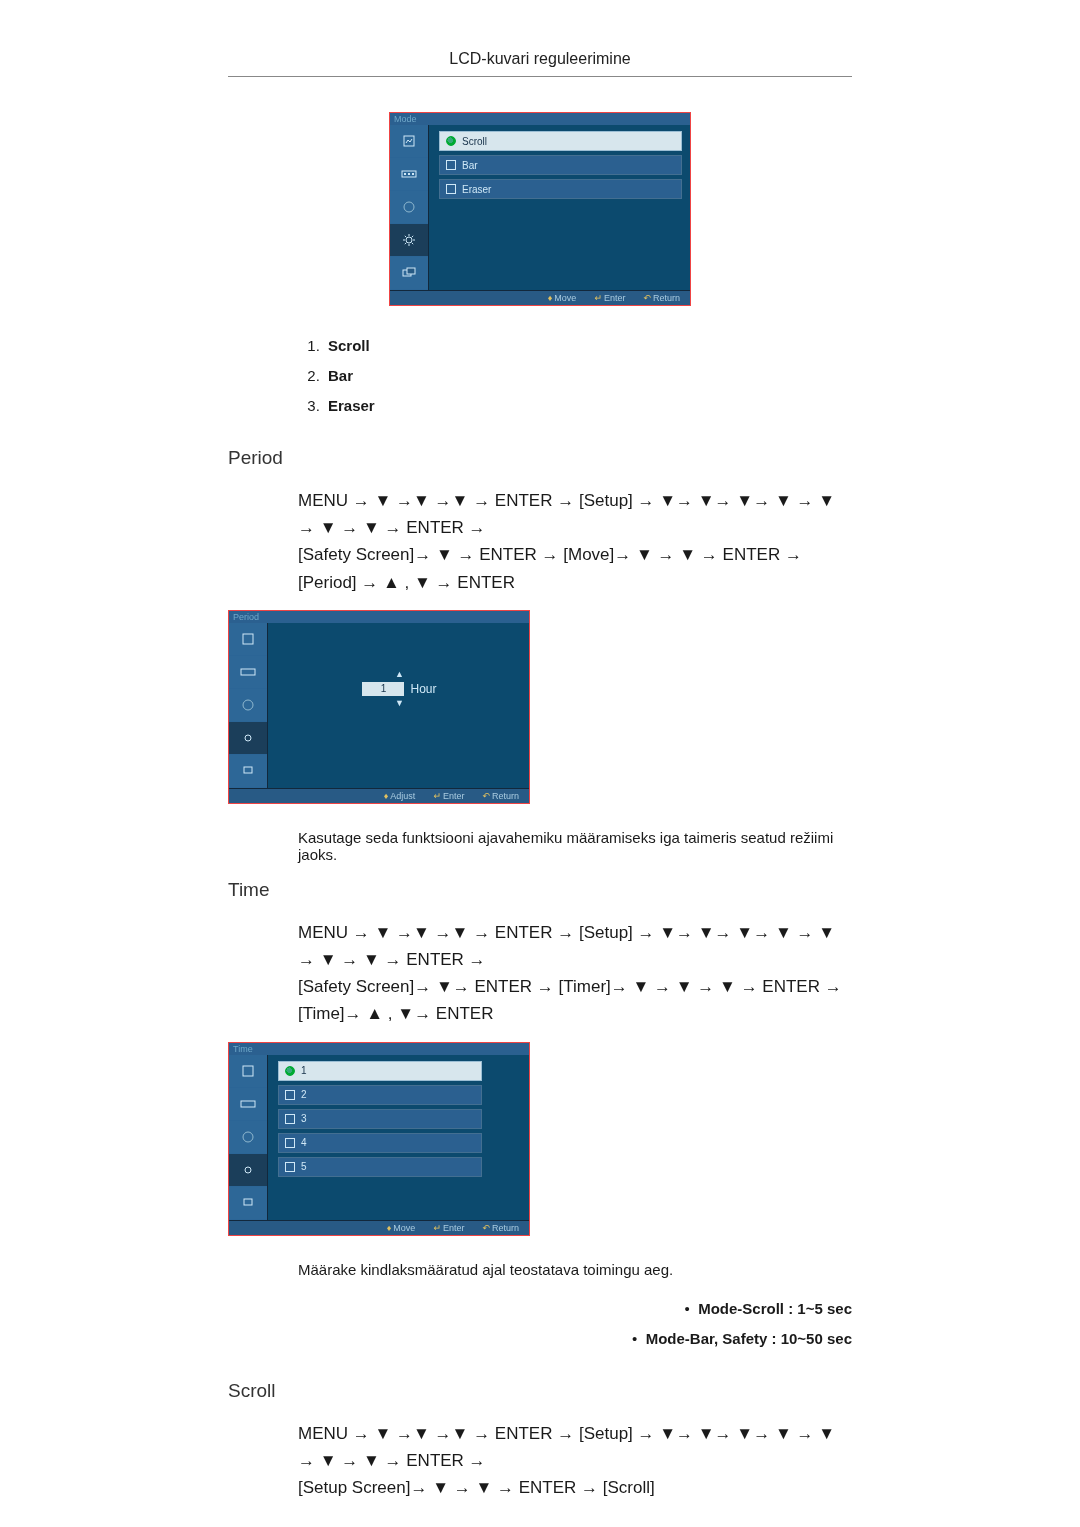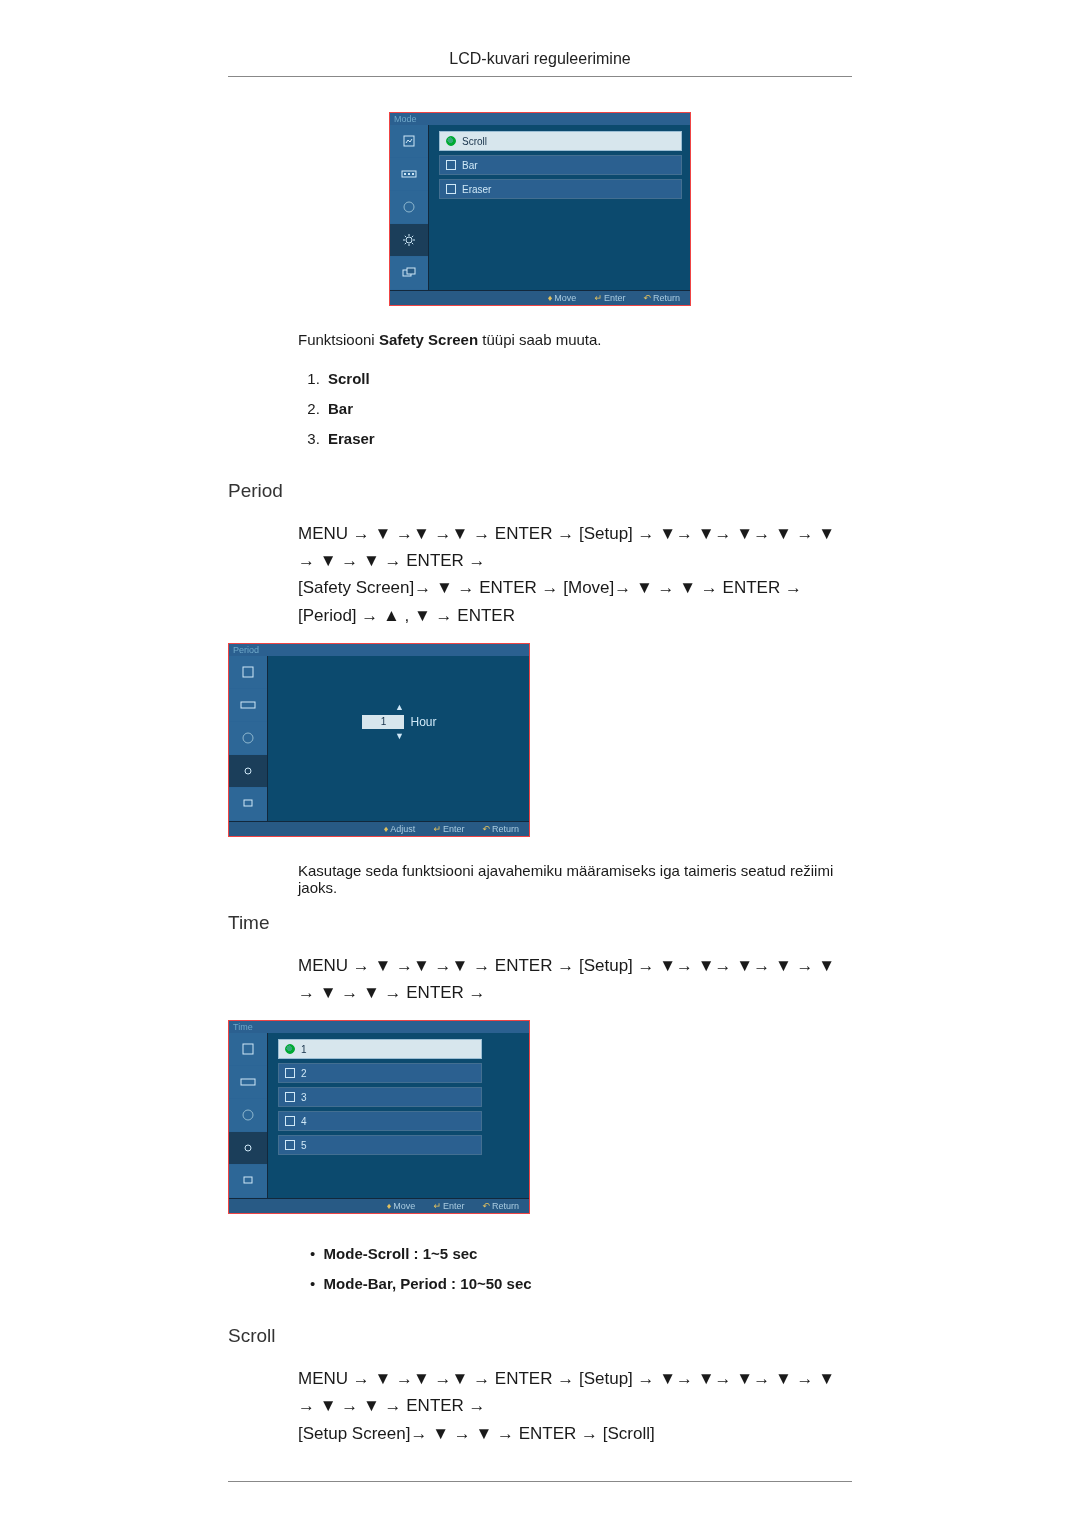--- a/index.html
+++ b/index.html
@@ -229,23 +229,20 @@
       </div>
     </div>
     <div class="osd-foot">
       <span><span class="ic">♦</span><span>Move</span></span>
       <span><span class="ic">↵</span><span>Enter</span></span>
       <span><span class="ic">↶</span><span>Return</span></span>
     </div>
   </div>
 
   <div class="content">
-    <p class="lead">
-      <span>Funktsiooni </span><span class="b">Safety Screen</span><span> tüüpi saab muuta.</span>
-    </p>
     <ol class="opts">
       <li><span class="b">Scroll</span></li>
       <li><span class="b">Bar</span></li>
       <li><span class="b">Eraser</span></li>
     </ol>
 
     <h3 class="sec">Period</h3>
 
     <div class="path">
       <div>MENU → ▼ →▼ →▼ → ENTER → [Setup] → ▼→ ▼→ ▼→ ▼ → ▼ → ▼ → ▼ → ENTER →</div>
@@ -299,20 +296,21 @@
         <span><span class="ic">↶</span><span>Return</span></span>
       </div>
     </div>
 
     <p class="lead">Kasutage seda funktsiooni ajavahemiku määramiseks iga taimeris seatud režiimi jaoks.</p>
 
     <h3 class="sec">Time</h3>
 
     <div class="path">
       <div>MENU → ▼ →▼ →▼ → ENTER → [Setup] → ▼→ ▼→ ▼→ ▼ → ▼ → ▼ → ▼ → ENTER →</div>
+      <div>[Safety Screen]→ ▼→ ENTER → [Timer]→ ▼ → ▼ → ▼ → ENTER → [Time]→ ▲ , ▼→ ENTER</div>
     </div>
 
     <div class="osd" style="margin-left:-70px;">
       <div class="osd-title">Time</div>
       <div class="osd-body">
         <div class="osd-side">
           <div class="ico">
               <svg width="14" height="14">
                 <rect x="2" y="2" width="10" height="10" fill="none" stroke="#cfe8f7"></rect>
               </svg>
@@ -361,24 +359,25 @@
           </div>
         </div>
       </div>
       <div class="osd-foot">
         <span><span class="ic">♦</span><span>Move</span></span>
         <span><span class="ic">↵</span><span>Enter</span></span>
         <span><span class="ic">↶</span><span>Return</span></span>
       </div>
     </div>
 
-
-    <ul class="opts" style="list-style:none; padding-left:0;">
+    <p class="lead">Määrake kindlaksmääratud ajal teostatava toimingu aeg.</p>
+
+    <ul class="opts" style="list-style:none; padding-left:0;text-align:right;">
       <li>•&nbsp;&nbsp;<span class="b">Mode-Scroll</span><span class="b"> : 1~5 sec</span></li>
-      <li>•&nbsp;&nbsp;<span class="b">Mode-Bar, Period</span><span class="b"> : 10~50 sec</span></li>
+      <li>•&nbsp;&nbsp;<span class="b">Mode-Bar, Safety</span><span class="b"> : 10~50 sec</span></li>
     </ul>
 
     <h3 class="sec">Scroll</h3>
 
     <div class="path">
       <div>MENU → ▼ →▼ →▼ → ENTER → [Setup] → ▼→ ▼→ ▼→ ▼ → ▼ → ▼ → ▼ → ENTER →</div>
       <div>[Setup Screen]→ ▼ → ▼ → ENTER → [Scroll]</div>
     </div>
 
     <div class="rule"></div>

